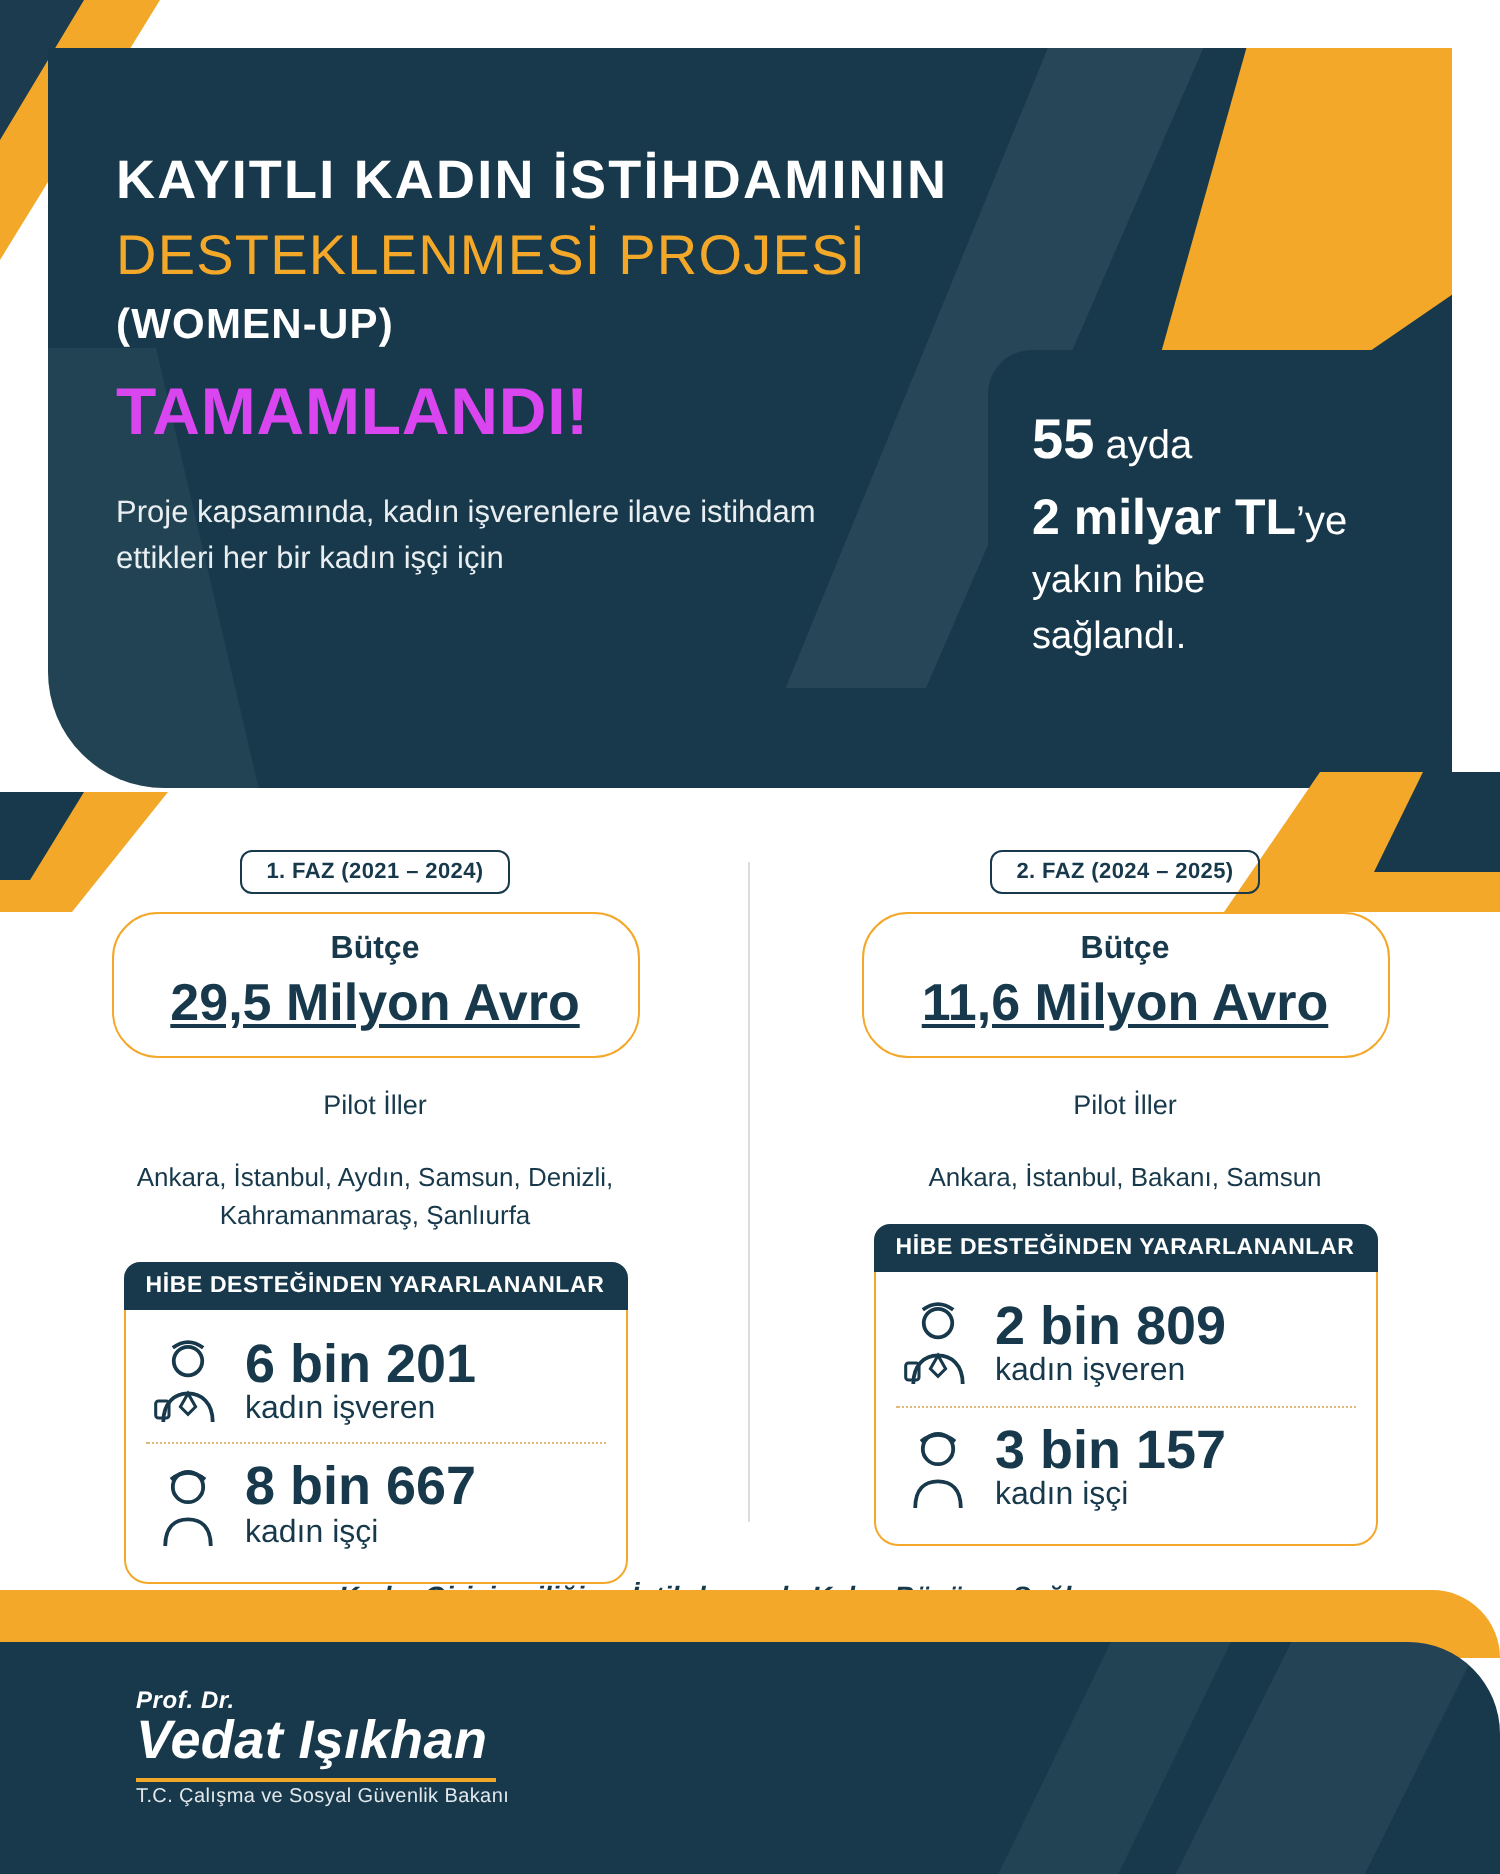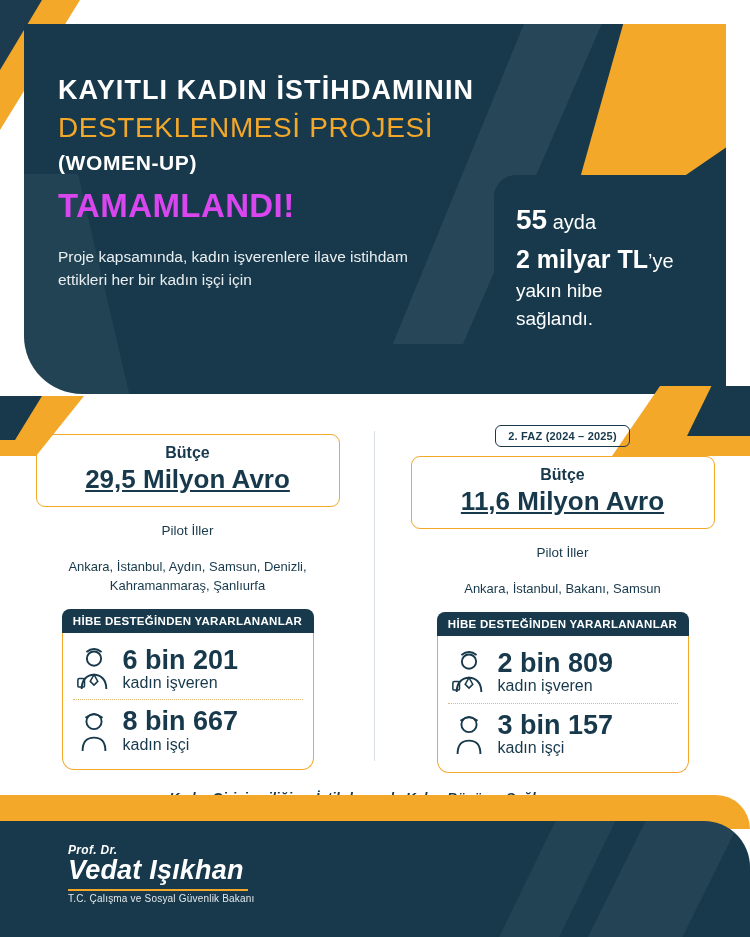--- a/index.html
+++ b/index.html
@@ -132,22 +132,22 @@
     content: ""; position: absolute; right: 0; top: 6px;
     width: 1px; height: 330px; background: #d9dee2;
   }
   .phase-tag {
     margin: 0 auto; width: fit-content;
     border: 1.6px solid #17394b; border-radius: 6px;
     padding: 4px 12px; font-size: 11px; font-weight: bold;
     color: #17394b; letter-spacing: 0.2px;
   }
   .budget-box {
-    margin: 9px auto 0; width: 304px;
-    border: 1.6px solid #f4a82a; border-radius: 9px;
+    margin: 9px auto 0; width: 264px;
+    border: 1.6px solid #f4a82a; border-radius: 23px;
     padding: 9px 6px 11px; text-align: center;
   }
   .budget-label { font-size: 16px; font-weight: bold; color: #17394b; }
   .budget-value { font-size: 26px; font-weight: bold; color: #17394b; margin-top: 2px; text-decoration: underline; }
 
   .pilot-label {
     text-align: center; font-size: 13.5px; font-weight: normal;
     color: #17394b; margin-top: 16px;
   }
   .pilot-cities {
@@ -243,20 +243,21 @@
   </div>
 
   <div class="mid-dec-left"></div>
   <div class="mid-dec-left2"></div>
   <div class="mid-dec-right"></div>
   <div class="mid-dec-right2"></div>
 
   <div class="phases">
 
     <div class="phase left">
+      <div class="phase-tag">1. FAZ (2021 – 2024)</div>
       <div class="budget-box">
         <div class="budget-label">Bütçe</div>
         <div class="budget-value">29,5 Milyon Avro</div>
       </div>
       <div class="pilot-label">Pilot İller</div>
       <div class="pilot-cities">Ankara, İstanbul, Aydın, Samsun, Denizli, Kahramanmaraş, Şanlıurfa</div>
 
       <div class="grant-header">HİBE DESTEĞİNDEN YARARLANANLAR</div>
       <div class="grant-body">
         <div class="grant-row">

